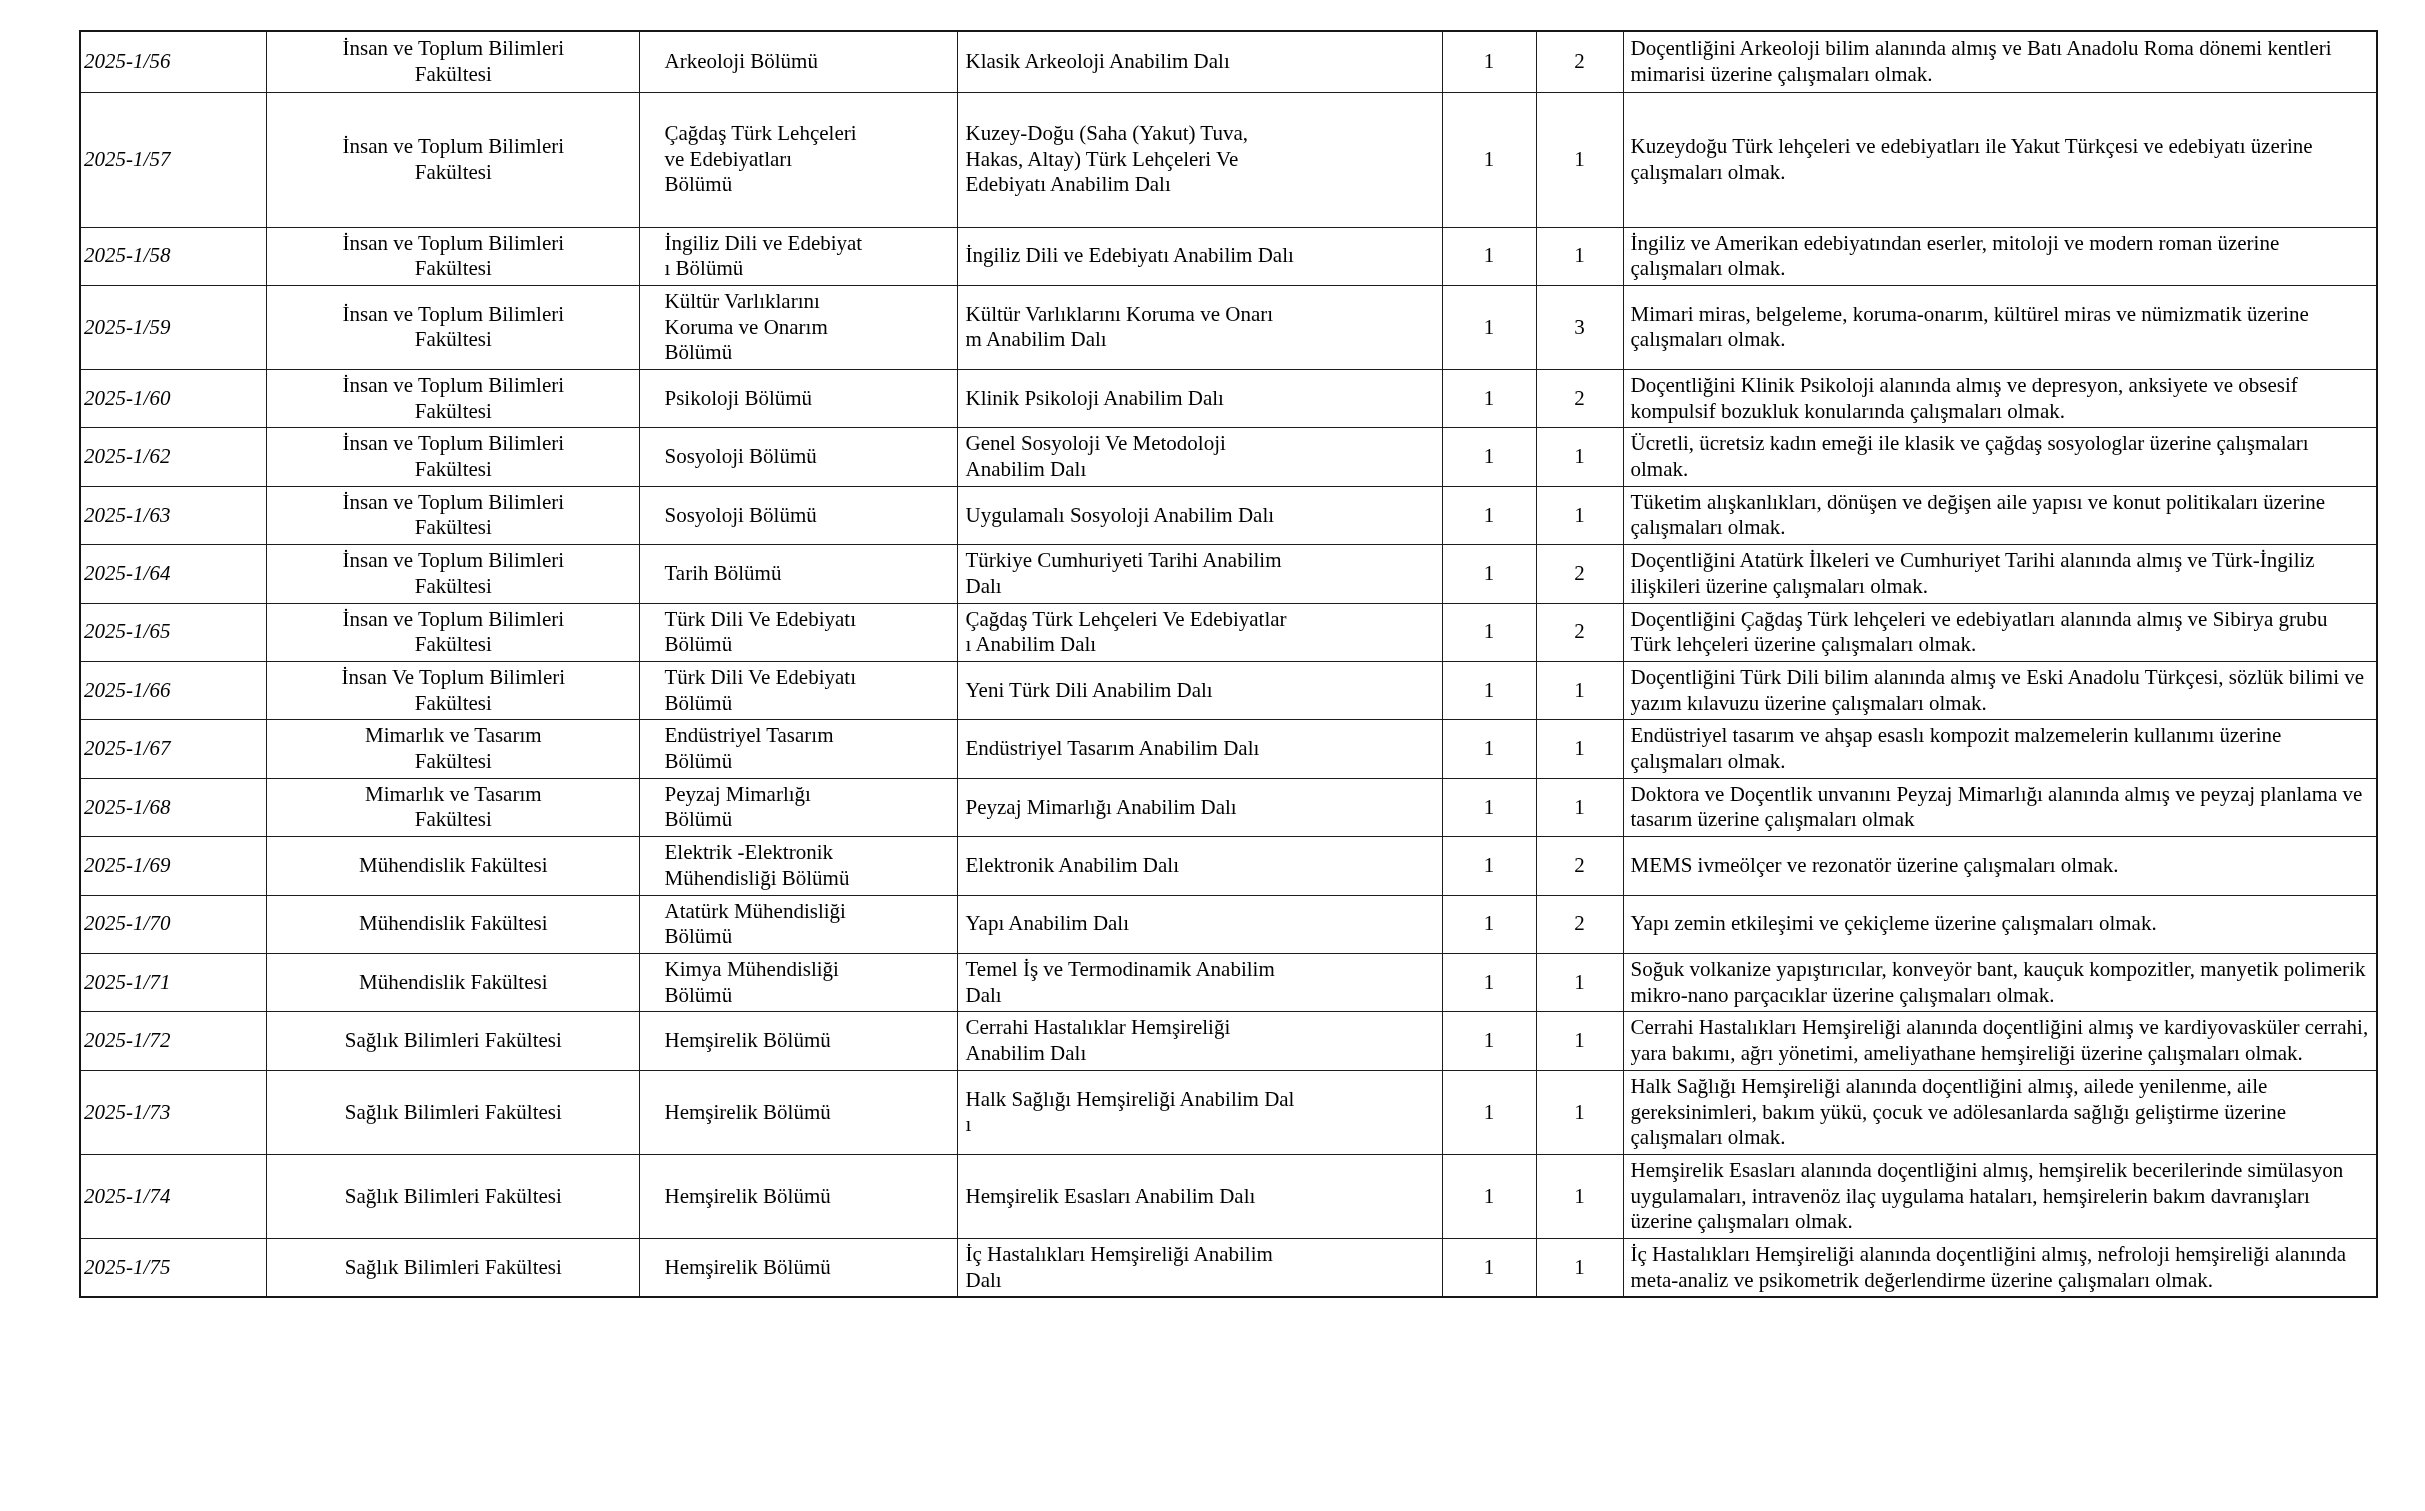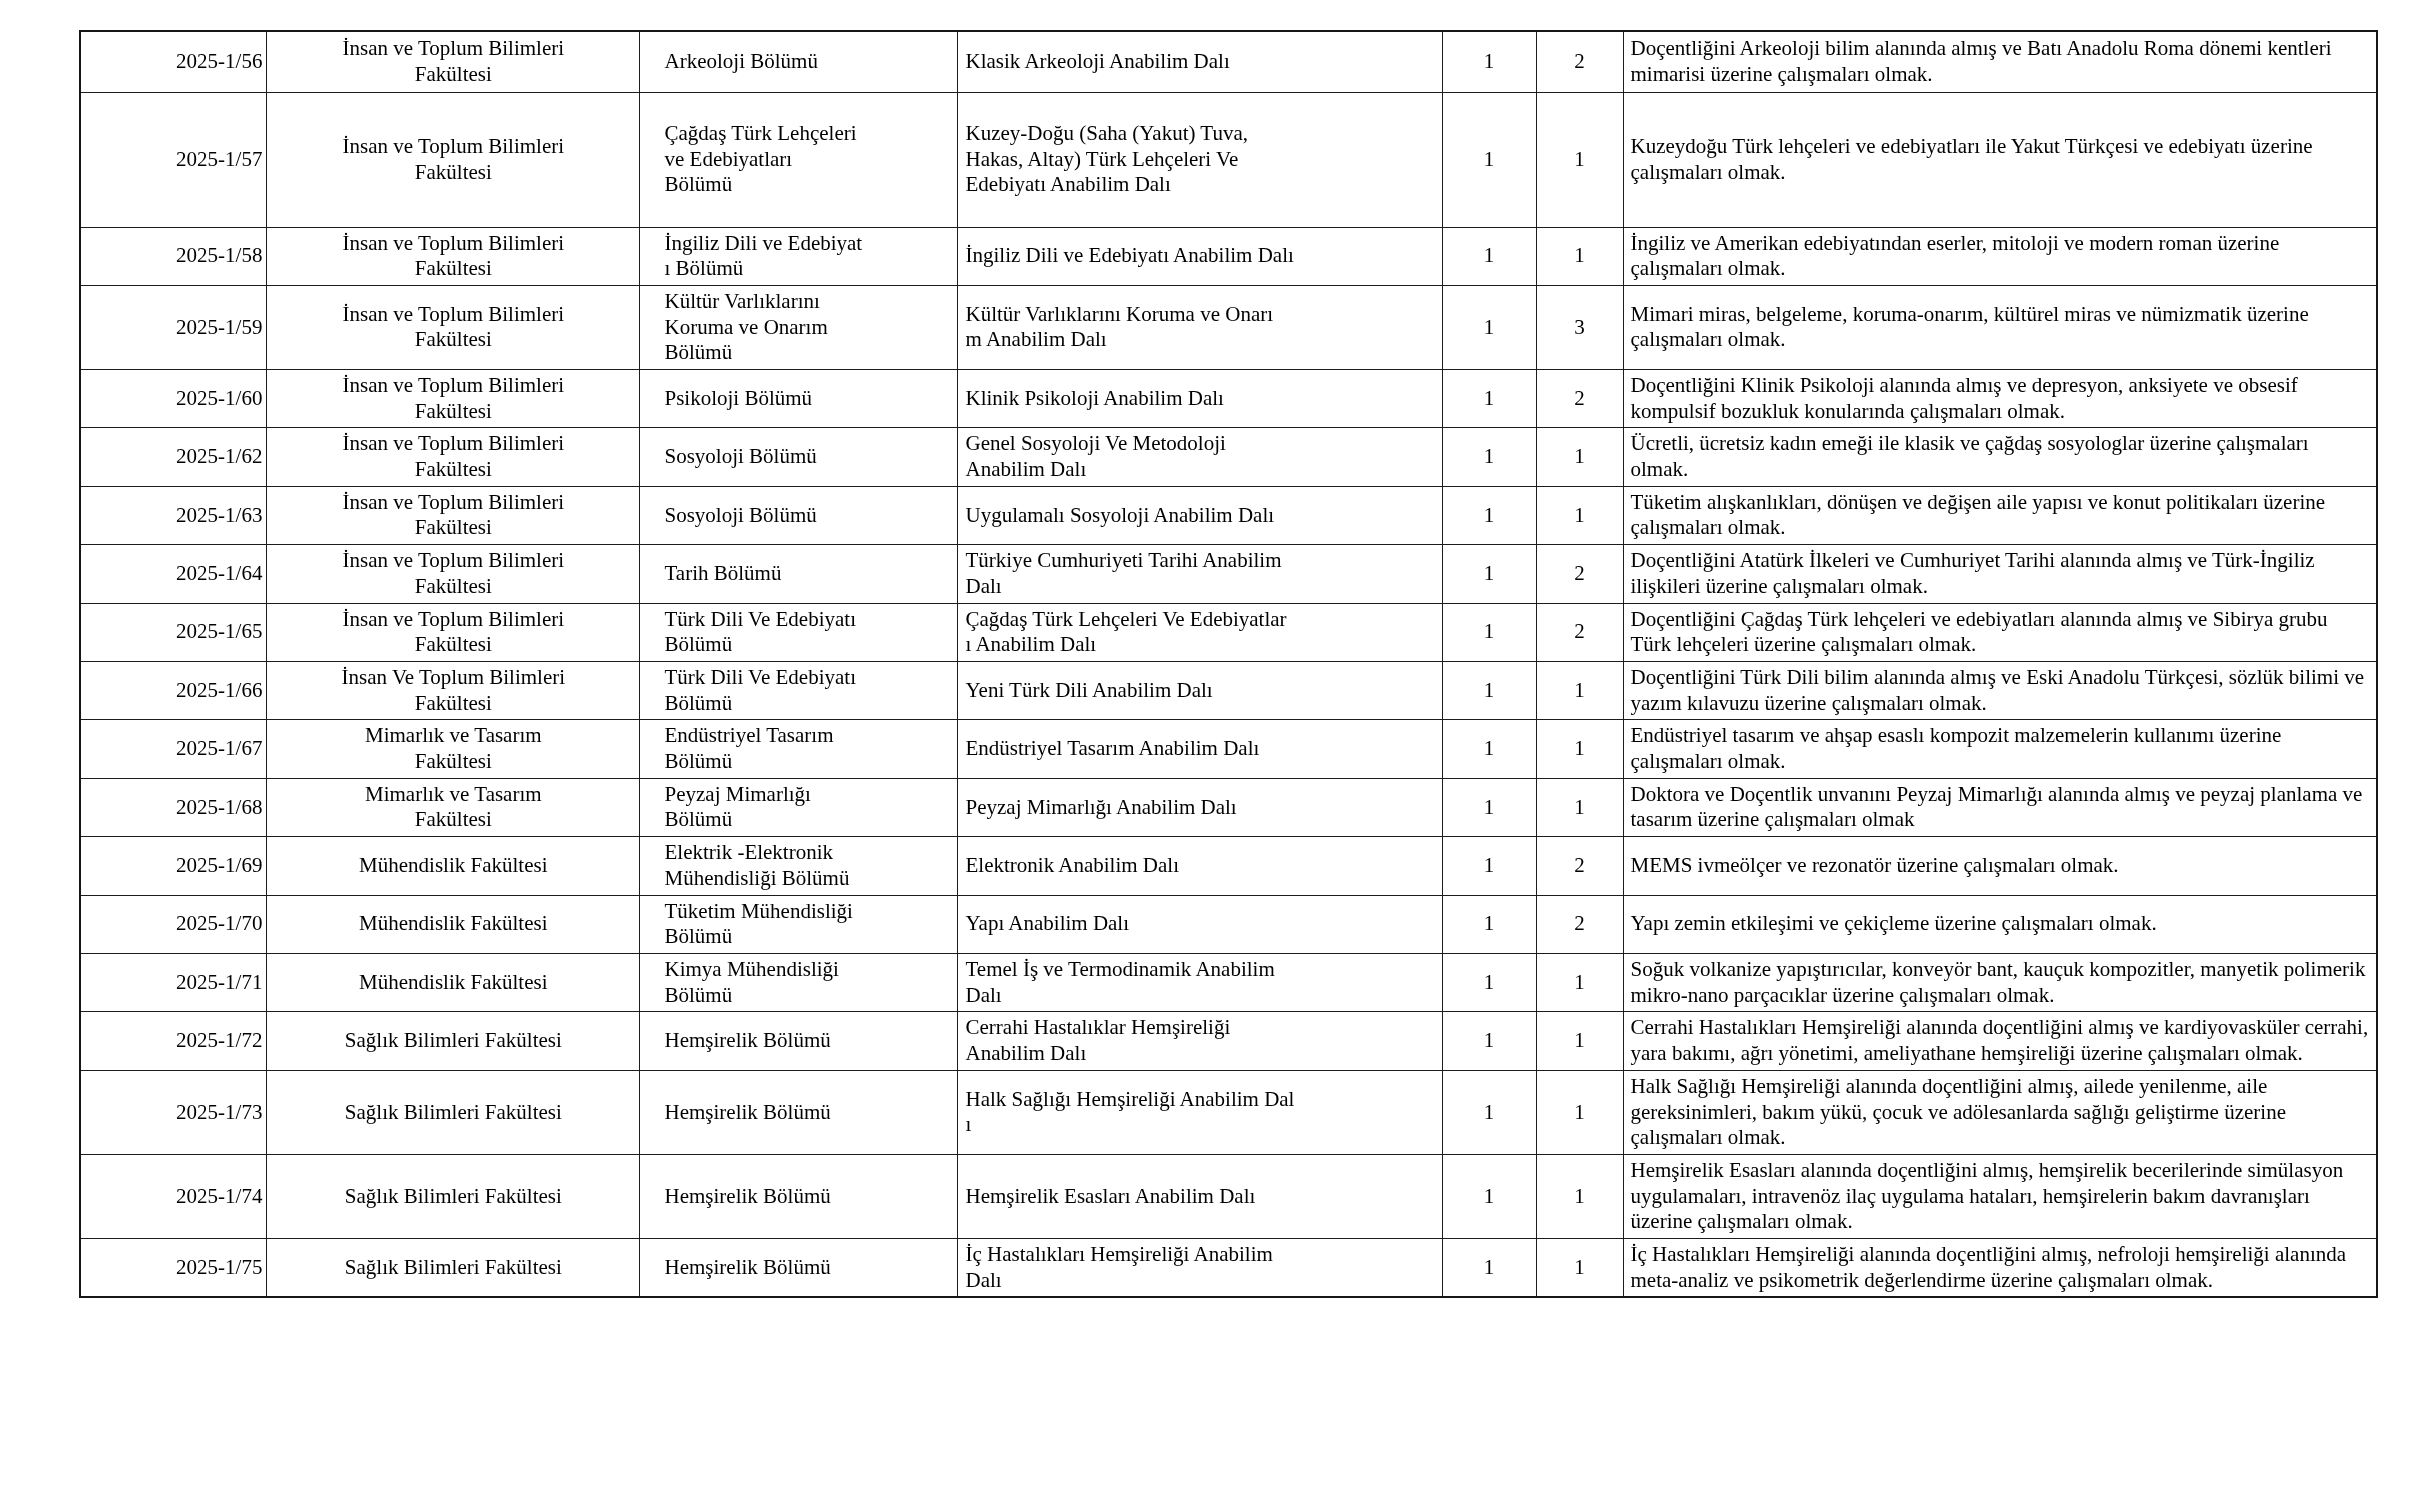--- a/index.html
+++ b/index.html
@@ -28,21 +28,21 @@
   col.w-n2   { width: 87px; }
   col.w-req  { width: 754px; }
   td {
     border: 1.6px solid #1c1c1c;
     padding: 3.1px 9.4px;
     font-size: 21px;
     line-height: 1.22;
     vertical-align: middle;
     word-wrap: break-word;
   }
-  td.c-id  { text-align: right; padding: 3.1px 3.1px; }
+  td.c-id  { text-align: left; padding: 3.1px 3.1px; font-style: italic; }
   td.c-fac { white-space: pre-line; padding-left: 11px; text-align: center; }
   td.c-dep { white-space: pre-line; padding-left: 25px; }
   td.c-div { white-space: pre-line; padding-left: 8px; }
   td.c-n   { text-align: center; padding: 3.1px 1.6px; }
   td.c-req { padding-left: 7px; padding-right: 6.3px; }
   
   tbody tr:nth-child(2) { height: 135px; }
   tbody tr:nth-child(1) { height: 61px; }
 </style>
 </head>
@@ -200,21 +200,21 @@
         <td class="c-dep">Elektrik -Elektronik
 Mühendisliği Bölümü</td>
         <td class="c-div">Elektronik Anabilim Dalı</td>
         <td class="c-n">1</td>
         <td class="c-n">2</td>
         <td class="c-req">MEMS ivmeölçer ve rezonatör üzerine çalışmaları olmak.</td>
       </tr>
       <tr>
         <td class="c-id">2025-1/70</td>
         <td class="c-fac">Mühendislik Fakültesi</td>
-        <td class="c-dep">Tüketim Mühendisliği
+        <td class="c-dep">Atatürk Mühendisliği
 Bölümü</td>
         <td class="c-div">Yapı Anabilim Dalı</td>
         <td class="c-n">1</td>
         <td class="c-n">2</td>
         <td class="c-req">Yapı zemin etkileşimi ve çekiçleme üzerine çalışmaları olmak.</td>
       </tr>
       <tr>
         <td class="c-id">2025-1/71</td>
         <td class="c-fac">Mühendislik Fakültesi</td>
         <td class="c-dep">Kimya Mühendisliği

